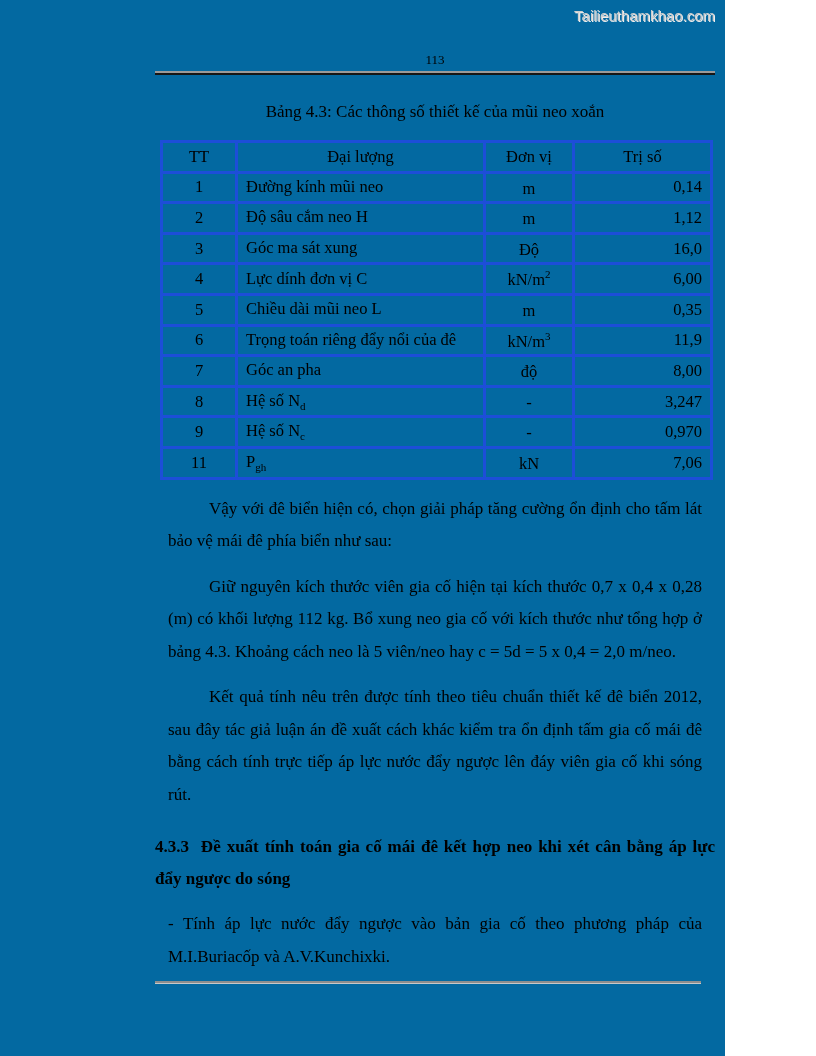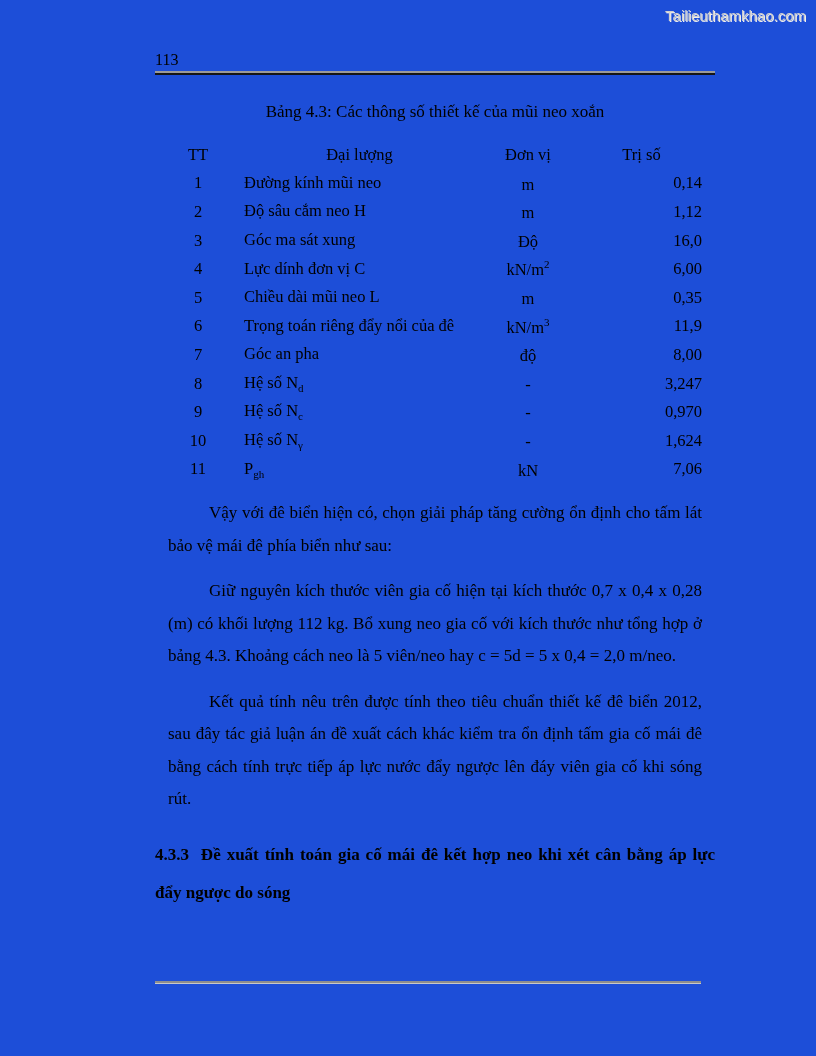--- a/index.html
+++ b/index.html
@@ -1,63 +1,63 @@
 <!DOCTYPE html>
 <html><head>
 <meta charset="utf-8">
 <style>
   html, body { margin: 0; padding: 0; background: #fff; }
   .page {
     position: relative;
-    width: 816px;
+    width: 725px;
     height: 1056px;
-    background: #1d4ed8;
+    background: #0369a1;
     font-family: "Liberation Serif", serif;
     color: #000;
     overflow: hidden;
   }
   .watermark {
     position: absolute;
     top: 7px;
     right: 10px;
     font-family: "Liberation Sans", sans-serif;
     font-size: 15px;
     color: #cfcfcf;
     text-shadow: 1px 1px 0 #efefef;
   }
   .content {
     position: absolute;
     left: 155px;
     top: 51px;
     width: 560px;
   }
   .page-number {
-    text-align: left;
-    font-size: 16px;
+    text-align: center;
+    font-size: 13px;
     line-height: 18px;
   }
   .top-rule {
     height: 4px;
     margin-top: 2px;
     background: linear-gradient(to bottom, #9a9a9a 0%, #9a9a9a 40%, #161616 40%, #161616 100%);
   }
   .caption {
     text-align: center;
     font-size: 17px;
     line-height: 22px;
     margin-top: 26px;
   }
   table.params {
     border-collapse: collapse;
     width: 550px;
     margin: 17px 0 0 5px;
     table-layout: fixed;
   }
   table.params th, table.params td {
-    border: 1px solid #1d4ed8;
+    border: 3px solid #1d4ed8;
     font-weight: normal;
     font-size: 16.5px;
     height: 27.6px;
     padding: 0 8px;
     overflow: hidden;
     white-space: nowrap;
   }
   table.params th { text-align: center; }
   td.c-tt { text-align: center; }
   td.c-q  { text-align: left; }
@@ -70,21 +70,21 @@
     font-size: 17px;
     line-height: 32.5px;
     text-align: justify;
   }
   .body-text p { margin: 13px; }
   p.indent { text-indent: 41px; }
   p.noindent { text-indent: 0; }
   .section-heading {
     font-size: 17px;
     font-weight: bold;
-    line-height: 38px;
+    line-height: 32px;
     margin: 20px 0 0 0;
     text-align: justify;
   }
   .bottom-rule {
     position: absolute;
     left: 155px;
     top: 981px;
     width: 546px;
     height: 3px;
     background: linear-gradient(to bottom, #8e8e8e 0%, #8e8e8e 60%, #c8c8c8 60%, #c8c8c8 100%);
@@ -168,38 +168,33 @@
           <td class="c-u"><span>-</span><sup class="sm"></sup></td>
           <td class="c-v">3,247</td>
         </tr>
         <tr>
           <td class="c-tt">9</td>
           <td class="c-q"><span>Hệ số N</span><sub class="sm">c</sub></td>
           <td class="c-u"><span>-</span><sup class="sm"></sup></td>
           <td class="c-v">0,970</td>
         </tr>
         <tr>
-          <td class="c-tt">10</td>
-          <td class="c-q"><span>Hệ số N</span><sub class="sm">γ</sub></td>
-          <td class="c-u"><span>-</span><sup class="sm"></sup></td>
-          <td class="c-v">1,624</td>
-        </tr>
-        <tr>
           <td class="c-tt">11</td>
           <td class="c-q"><span>P</span><sub class="sm">gh</sub></td>
           <td class="c-u"><span>kN</span><sup class="sm"></sup></td>
           <td class="c-v">7,06</td>
         </tr>
       </tbody>
     </table>
 
     <div class="body-text">
       <p class="indent">Vậy với đê biển hiện có, chọn giải pháp tăng cường ổn định cho tấm lát bảo vệ mái đê phía biển như sau:</p>
       <p class="indent">Giữ nguyên kích thước viên gia cố hiện tại kích thước 0,7 x 0,4 x 0,28 (m) có khối lượng 112 kg. Bổ xung neo gia cố với kích thước như tổng hợp ở bảng 4.3. Khoảng cách neo là 5 viên/neo hay c = 5d = 5 x 0,4 = 2,0 m/neo.</p>
       <p class="indent">Kết quả tính nêu trên được tính theo tiêu chuẩn thiết kế đê biển 2012, sau đây tác giả luận án đề xuất cách khác kiểm tra ổn định tấm gia cố mái đê bằng cách tính trực tiếp áp lực nước đẩy ngược lên đáy viên gia cố khi sóng rút.</p>
       <h2 class="section-heading">4.3.3&nbsp; Đề xuất tính toán gia cố mái đê kết hợp neo khi xét cân bằng áp lực đẩy ngược do sóng</h2>
+      <p class="noindent">- Tính áp lực nước đẩy ngược vào bản gia cố theo phương pháp của M.I.Buriacốp và A.V.Kunchixki.</p>
     </div>
 
   </div>
 
   <div class="bottom-rule"></div>
 
 </div>
 
 </body></html>

